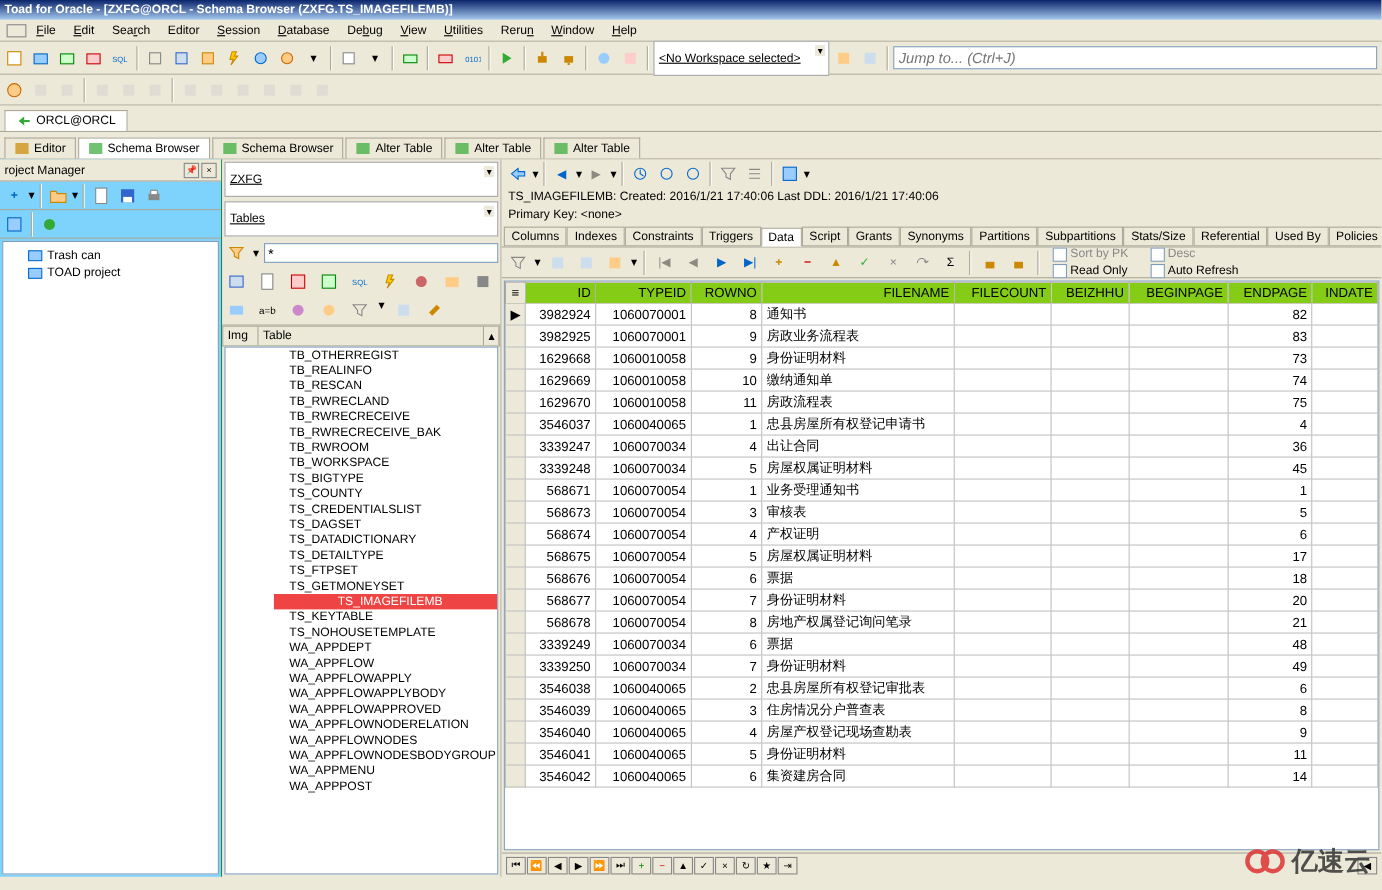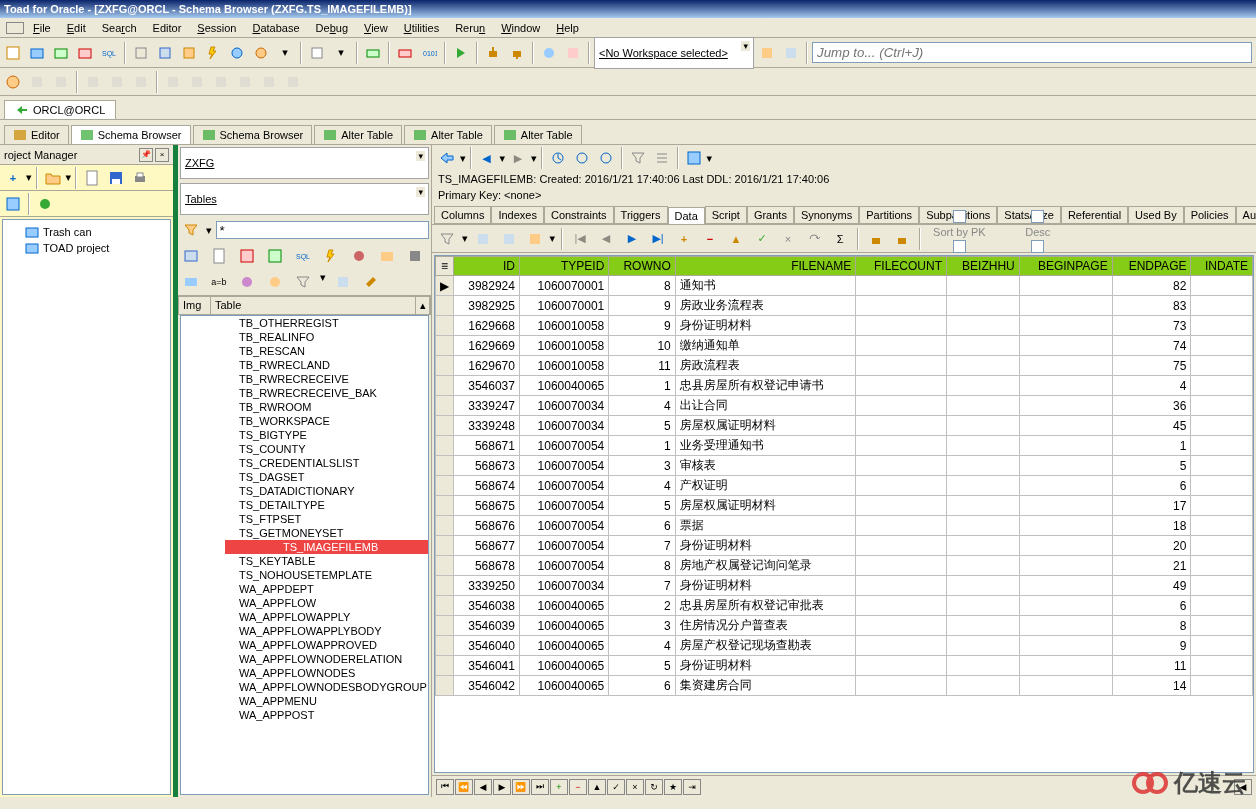--- a/index.html
+++ b/index.html
@@ -15,21 +15,21 @@
 .combo { height: 32px; border: 1px solid #a3a3a3; background: #fff; padding: 1px 18px 1px 4px; position: relative; display:inline-flex; align-items:center;text-decoration:underline;}
 .combo::after { content: '▾'; position: absolute; right: 3px; top: 3px; font-size: 9px; color:#000; background:#ece9d8; padding:0 2px;}
 .input-jump { height: 21px; border: 1px solid #7f9db9; background: #fff; padding: 2px 4px; width: 440px; color: #999; font-style: italic; }
 .toolbar2 { background: #ece9d8; height: 28px; display: flex; align-items: center; padding: 2px; border-bottom: 1px solid #aca899; gap:2px;}
 .conn-tab-row { background: #ece9d8; height: 24px; display: flex; align-items: flex-end; padding-left: 4px; border-bottom: 1px solid #aca899; }
 .conn-tab { background: #fff; border: 1px solid #aca899; border-bottom: none; padding: 3px 10px; margin-right: 2px; display: flex; align-items: center; gap: 4px;}
 .page-tab-row { background: #ece9d8; height: 25px; display: flex; align-items: flex-end; padding-left: 4px; border-bottom: 1px solid #aca899; }
 .page-tab { border: 1px solid #aca899; border-bottom: none; padding: 3px 8px; margin-right: 2px; display: flex; align-items: center; gap: 4px; background:#ece9d8;}
 .page-tab.active { background: #fff; }
 .main-split { display: flex; height: 652px; }
-.left-panel { width: 178px; background: #fef9c3; border-right: 5px solid #15803d; display: flex; flex-direction: column; }
+.left-panel { width: 202px; background: #7dd3fc; border-right: 1px solid #15803d; display: flex; flex-direction: column; }
 .pm-header { display: flex; align-items: center; padding: 2px 4px; background: #ece9d8; border-bottom: 1px solid #aca899; height:20px;}
 .pm-title { flex: 1; }
 .pm-btn { width: 14px; height: 14px; border: 1px solid #888; background: #ece9d8; font-size: 8px; display: inline-flex; align-items: center; justify-content: center; margin-left:2px; cursor:pointer;}
 .pm-toolbar { display: flex; align-items: center; padding: 2px; gap:2px; border-bottom: 1px solid #aca899; height:26px;}
 .pm-tree { flex: 1; background: #fff; border: 1px solid #7f9db9; margin: 2px; padding: 4px; }
 .pm-tree-item { padding: 2px 2px 2px 18px; display: flex; align-items: center; gap: 4px; }
 .mid-panel { width: 254px; background: #ece9d8; border-right: 1px solid #aca899; display: flex; flex-direction: column; }
 .mid-combo-row { padding: 2px; }
 .mid-combo-row .combo { width: 100%; }
 .filter-row { display: flex; align-items: center; padding: 2px; gap:4px;}
@@ -40,21 +40,21 @@
 .obj-list { flex: 1; background: #fff; overflow-y: scroll; border: 1px solid #7f9db9; margin: 0 2px 2px 2px;}
 .obj-item { padding: 1px 4px 1px 58px; white-space: nowrap; cursor:default;}
 .obj-item.selected { background: #ef4444; color: #fff; margin-left: 44px; }
 .right-panel { flex: 1; background: #ece9d8; display: flex; flex-direction: column; overflow:hidden;}
 .right-toolbar { display: flex; align-items: center; padding: 2px 4px; gap:2px; height:26px;}
 .info-row { padding: 2px 6px; color: #000; }
 .data-tab-row { display: flex; align-items: flex-end; padding-left: 2px; border-bottom: 1px solid #aca899; height:22px; overflow:hidden;}
 .data-tab { border: 1px solid #aca899; padding: 2px 6px; margin-right: 0; background: #ece9d8; font-size:11px; cursor:pointer; white-space:nowrap;}
 .data-tab.active { background: #fff; border-bottom: 1px solid #fff; position: relative; top: 1px; }
 .grid-toolbar { display: flex; align-items: center; padding: 3px 4px; gap:4px; border-bottom: 1px solid #aca899; height:28px;}
-.chk-lbl { display: flex; align-items: center; gap: 3px; color:#888;flex-direction:column;}
+.chk-lbl { display: flex; align-items: center; gap: 3px; color:#888;}
 .chk-lbl.enabled{color:#000;}
 .chk { width: 13px; height: 13px; border: 1px solid #7f9db9; background: #fff; }
 .grid-container { flex: 1; overflow: auto; background: #fff; border: 1px solid #7f9db9; margin: 2px;}
 table.grid { border-collapse: collapse; font-size: 12px; width:100%;}
 table.grid th { background: #84cc16; border: 1px solid #aca899; padding: 2px 4px; font-weight: normal; text-align: right; position: sticky; top: 0; white-space:nowrap;}
 table.grid td { border: 1px solid #c0c0c0; padding: 1px 4px; white-space: nowrap; }
 table.grid td.num { text-align: right; }
 table.grid .row-ind { width: 16px; background: #ece9d8; text-align:center;}
 .nav-bar { height: 22px; background: #ece9d8; border-top: 1px solid #aca899; display: flex; align-items: center; padding: 0 4px; gap:1px;}
 .nav-btn { width: 18px; height: 16px; border: 1px solid #888; background: #ece9d8; font-size: 9px; display: inline-flex; align-items: center; justify-content: center; cursor:pointer;}
@@ -842,20 +842,32 @@
               <td class="num">8</td>
               <td>房地产权属登记询问笔录</td>
               <td></td>
               <td></td>
               <td></td>
               <td class="num">21</td>
               <td></td>
             </tr>
             <tr>
               <td class="row-ind"></td>
+              <td class="num">3339249</td>
+              <td class="num">1060070034</td>
+              <td class="num">6</td>
+              <td>票据</td>
+              <td></td>
+              <td></td>
+              <td></td>
+              <td class="num">48</td>
+              <td></td>
+            </tr>
+            <tr>
+              <td class="row-ind"></td>
               <td class="num">3339250</td>
               <td class="num">1060070034</td>
               <td class="num">7</td>
               <td>身份证明材料</td>
               <td></td>
               <td></td>
               <td></td>
               <td class="num">49</td>
               <td></td>
             </tr>

